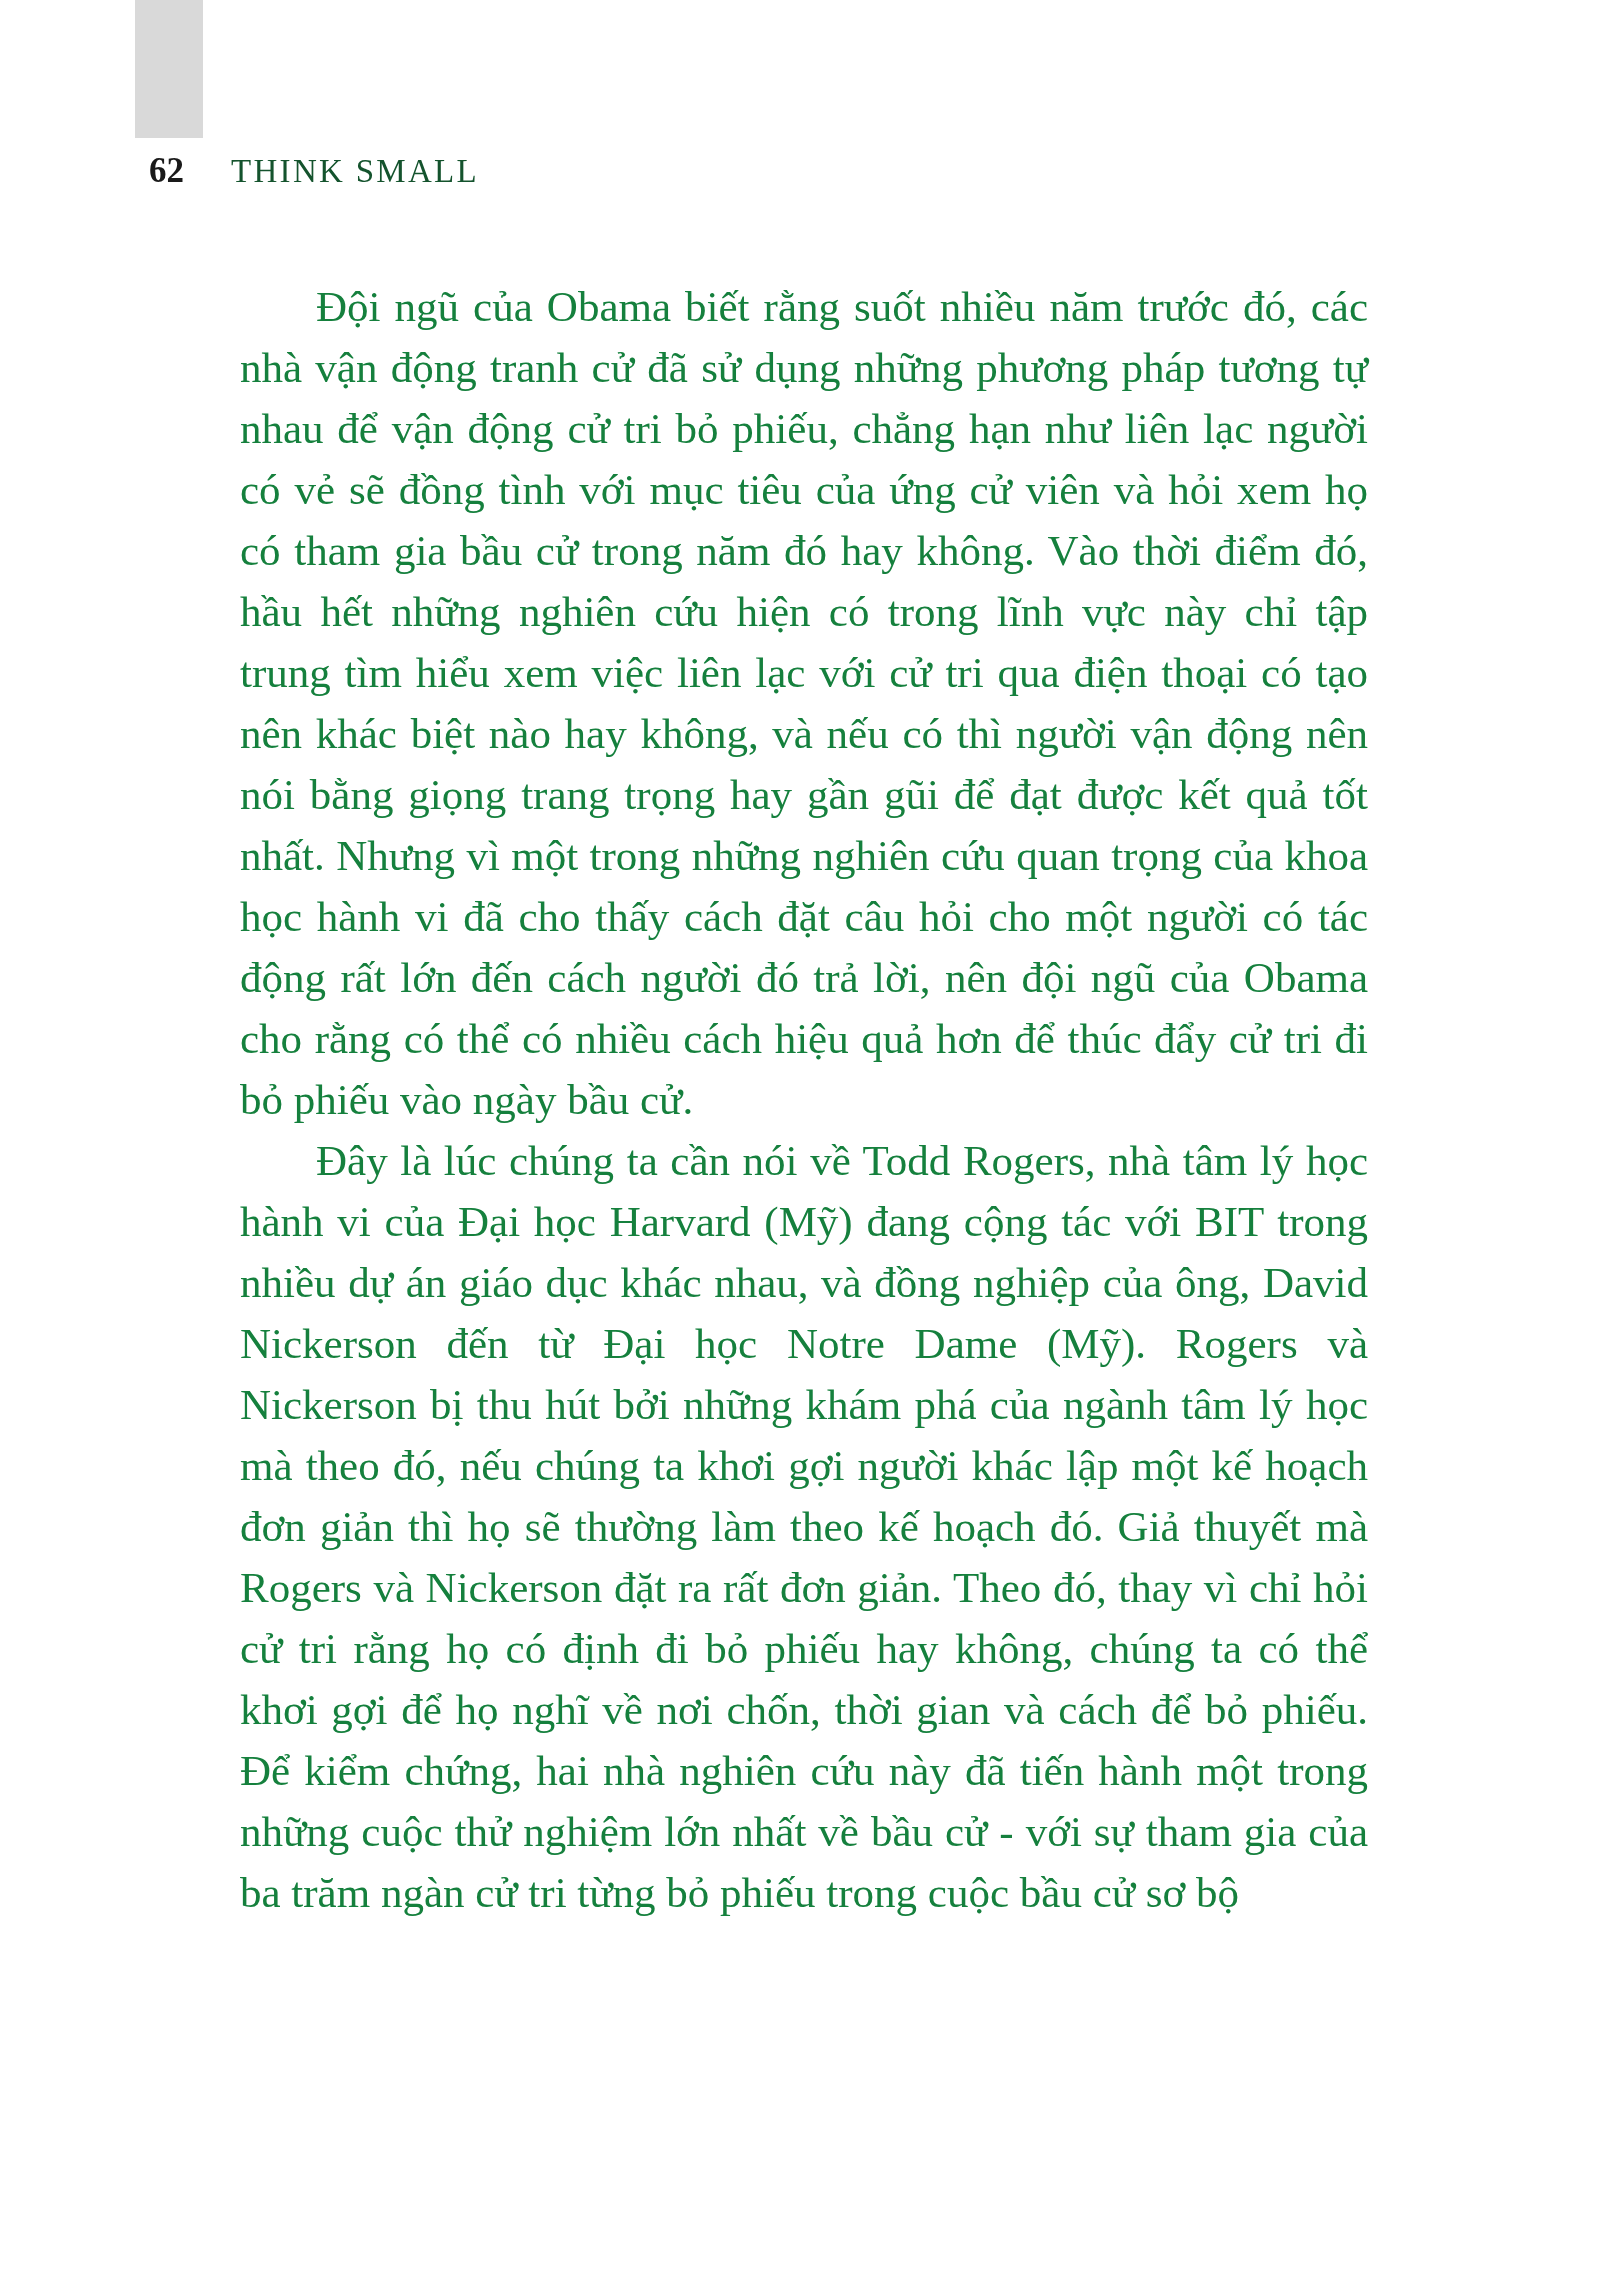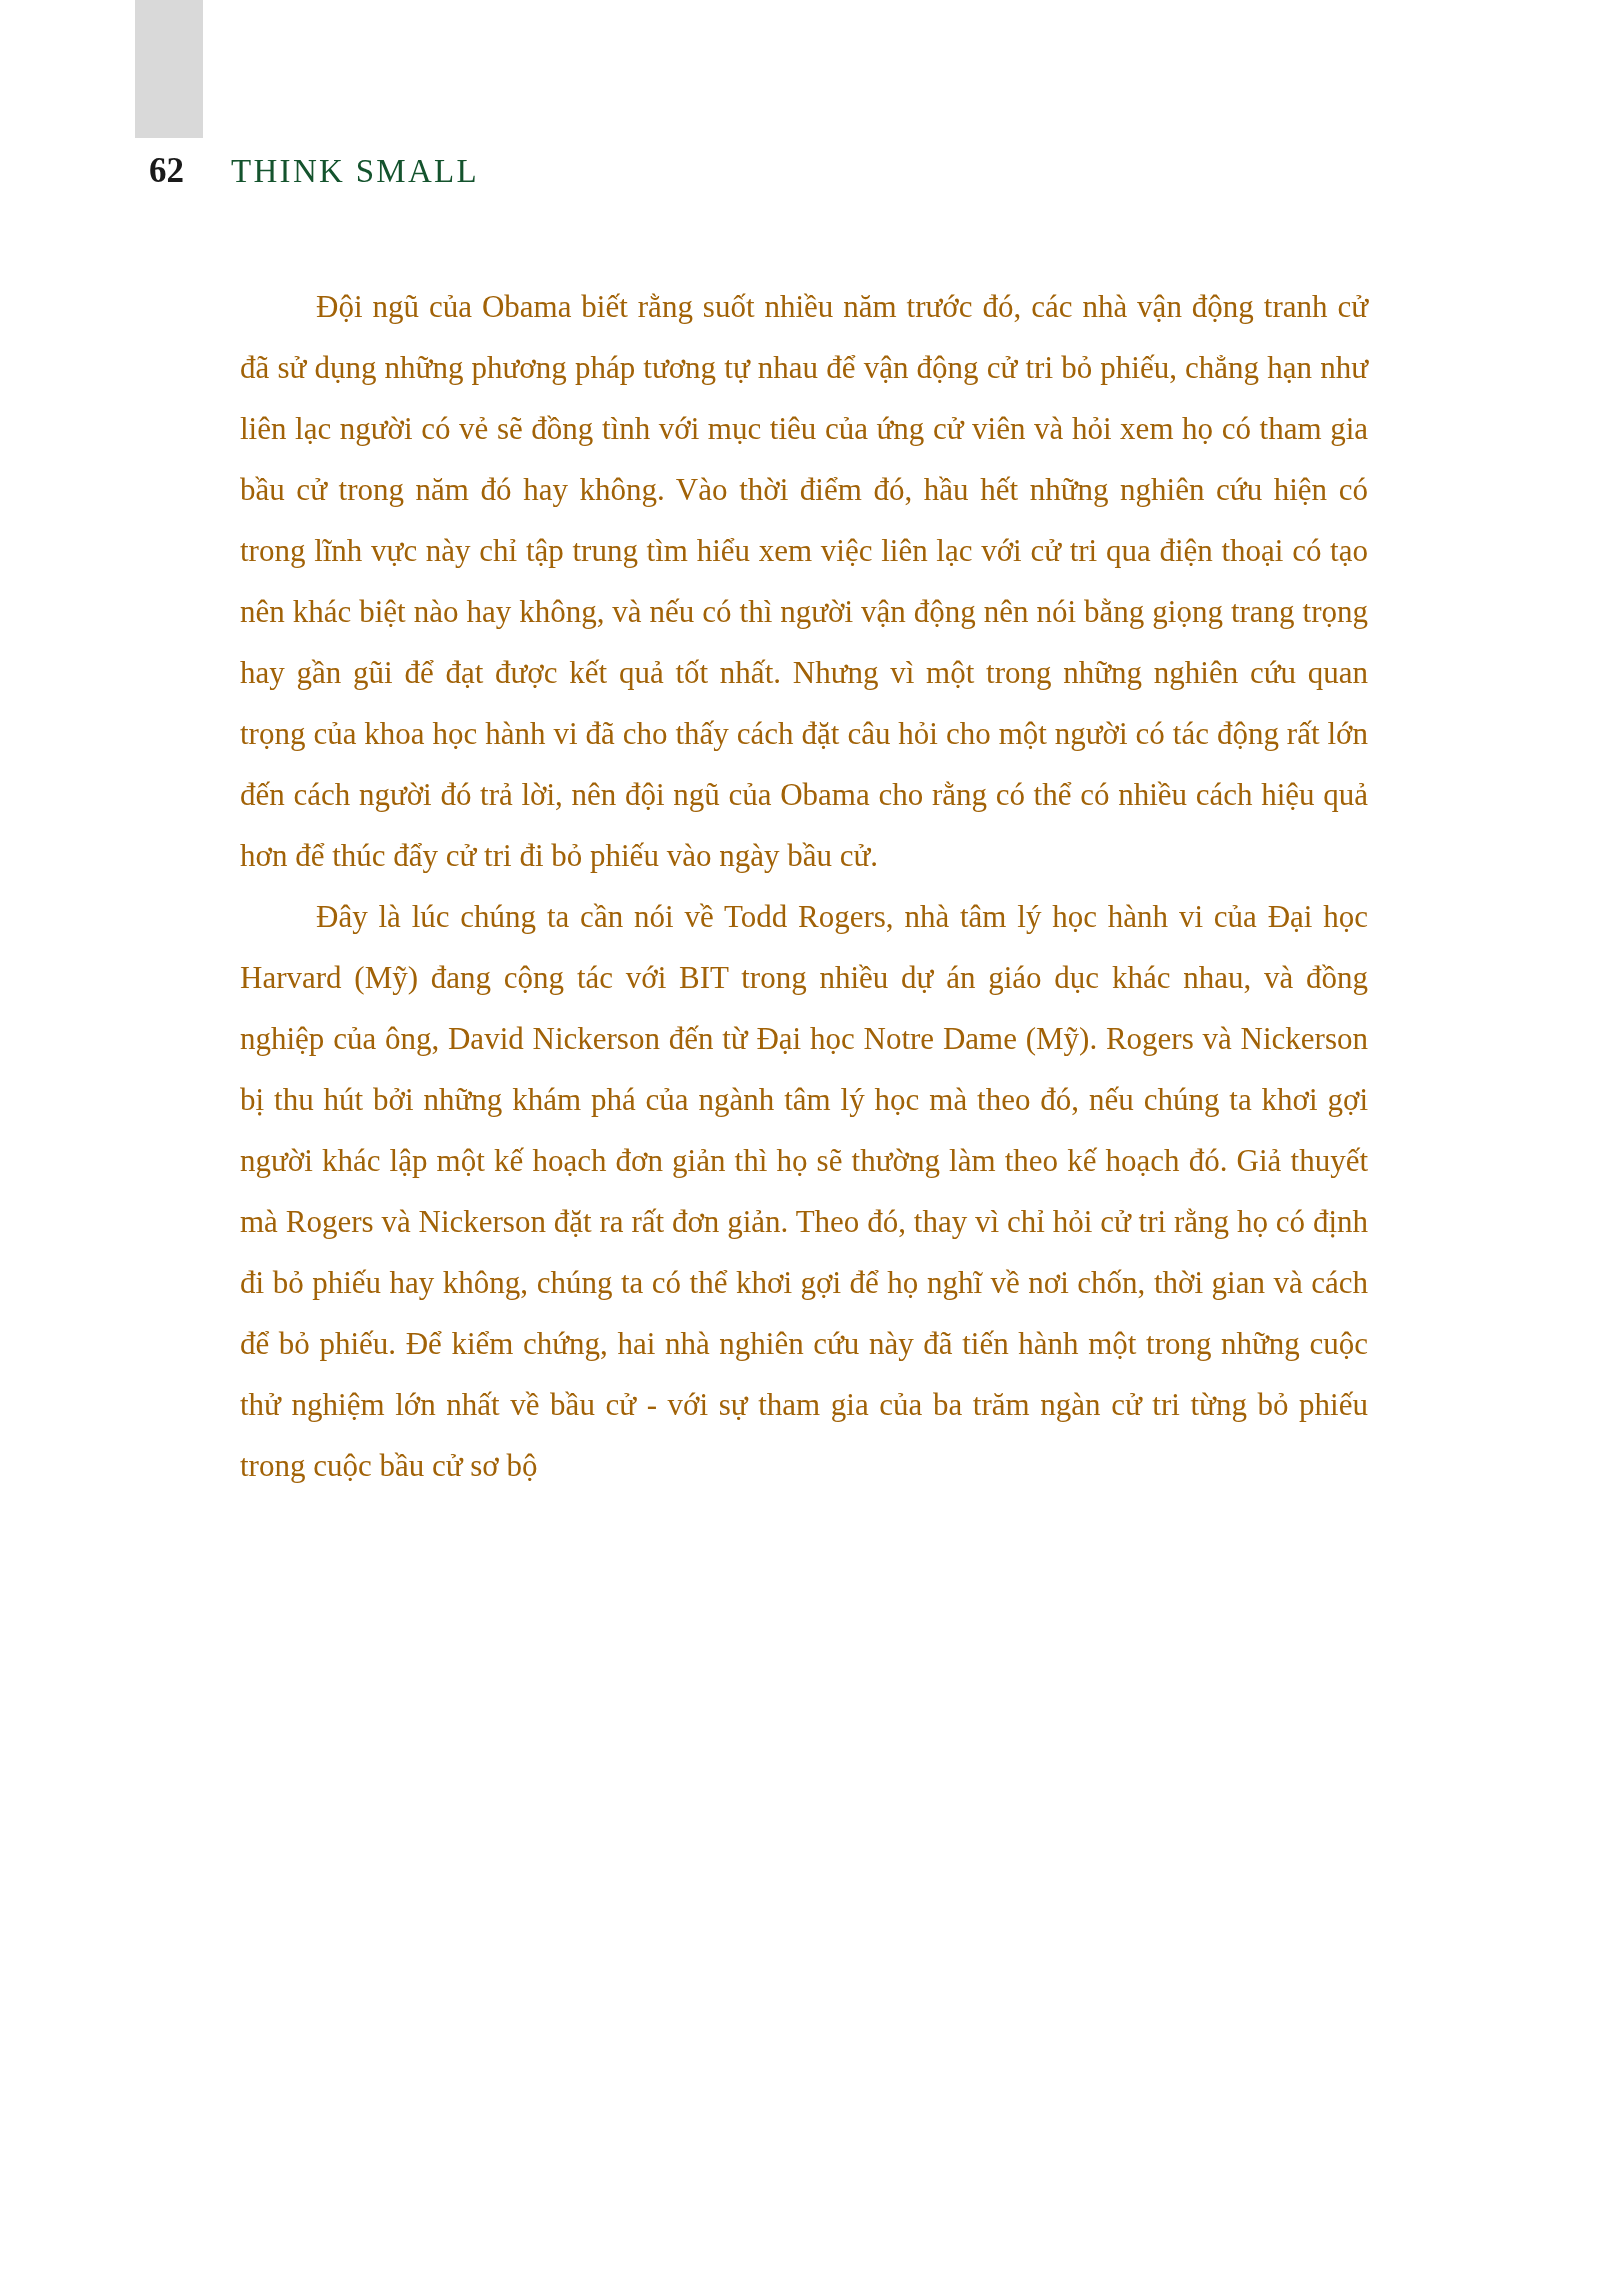--- a/index.html
+++ b/index.html
@@ -44,25 +44,25 @@
   .running-title {
     font-size: 33px;
     letter-spacing: 2.3px;
     color: #14532d;
   }
   .body-text {
     position: absolute;
     left: 240px;
     top: 276px;
     width: 1128px;
-    font-size: 31px;
+    font-size: 43px;
     line-height: 61px;
     text-align: justify;
     text-justify: inter-word;
-    color: #a16207;
+    color: #15803d;
   }
   .para {
     text-indent: 76px;
   }
 </style>
 </head>
 <body>
 
 <div class="page">
 

